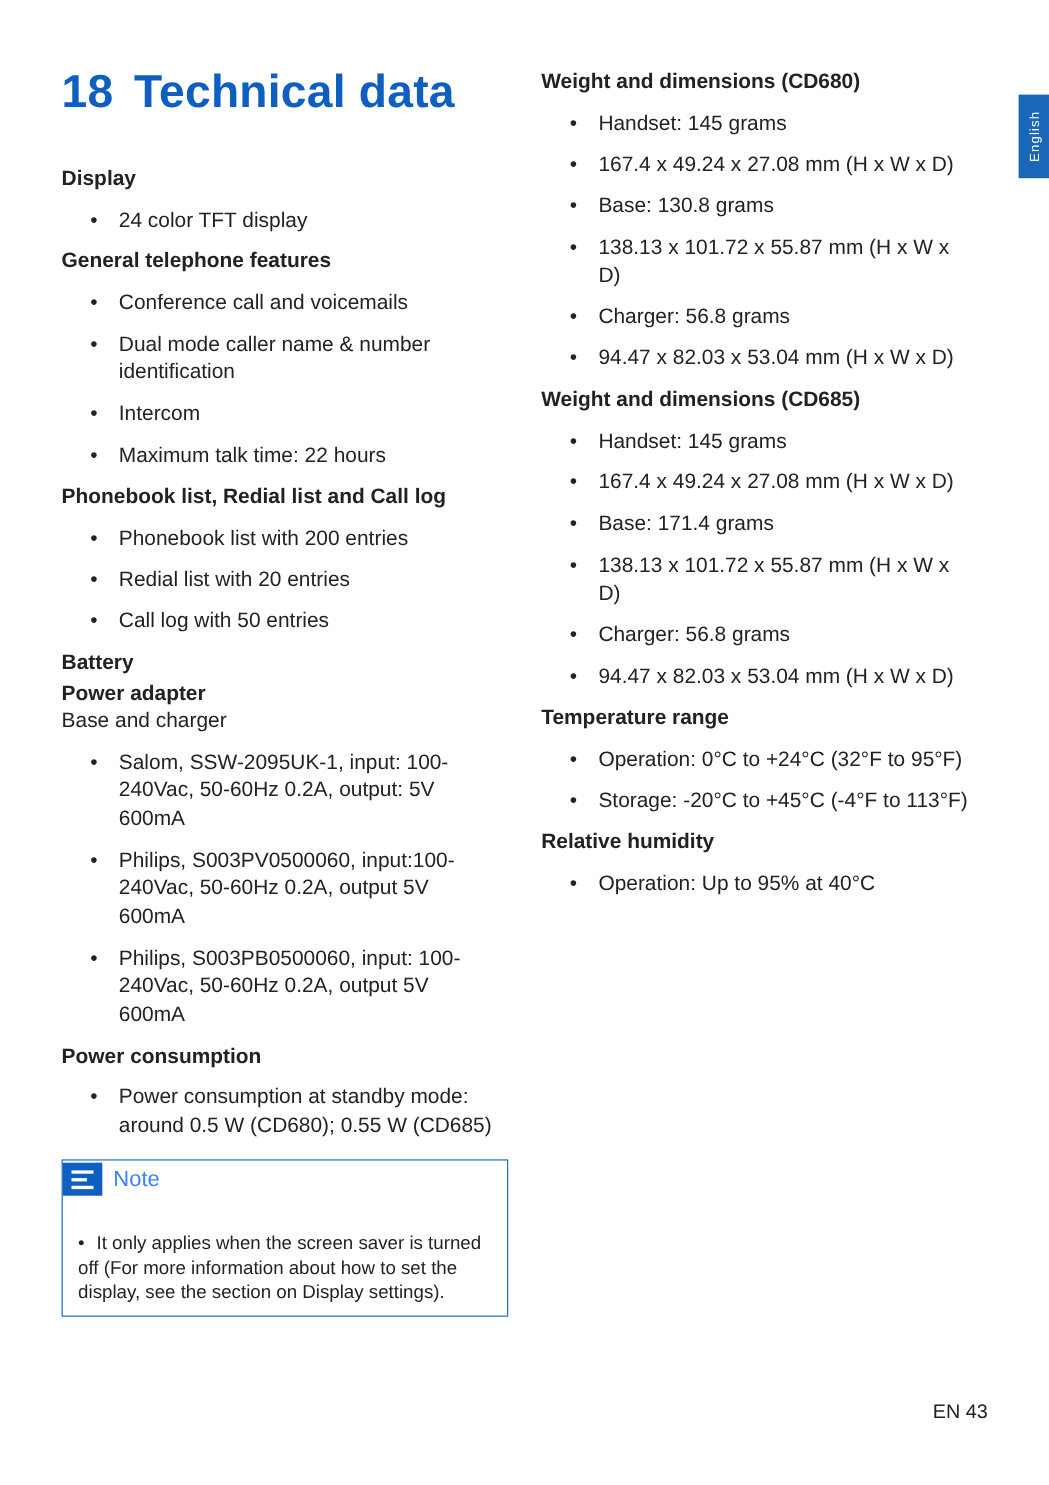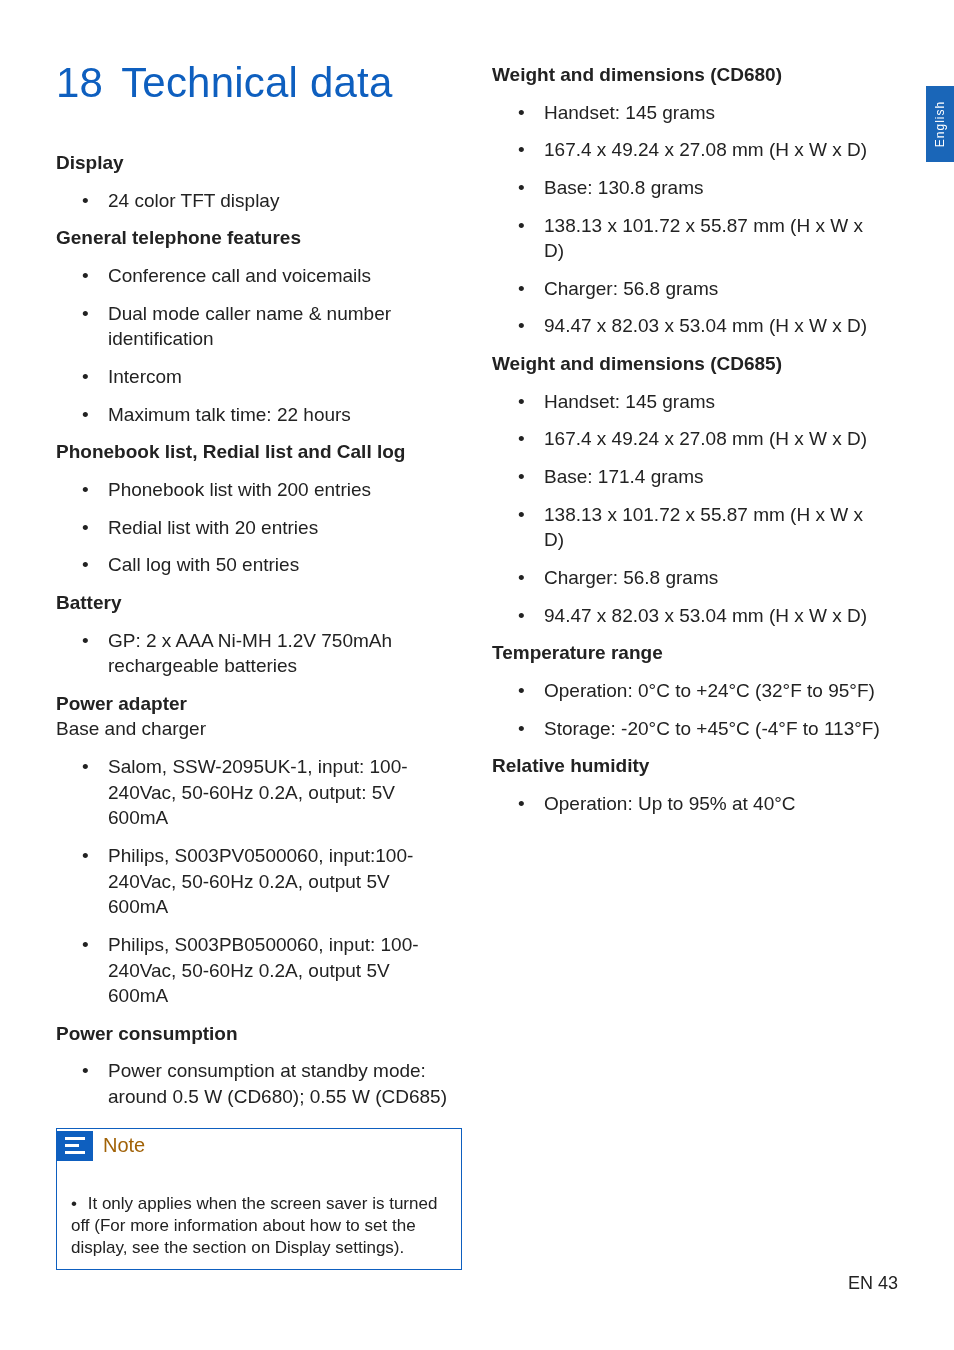--- a/index.html
+++ b/index.html
@@ -8,21 +8,21 @@
   background:#fff;
   font-family:"Gill Sans","Gill Sans MT","Trebuchet MS",Arial,sans-serif;
   color:#222; position:relative;
 }
 .page {
   padding:60px 56px 40px 56px;
   display:flex; gap:30px;
 }
 .col { flex:1; min-width:0; }
 h1.title {
-  color:#0e5fbf; font-weight:400;
+  color:#0e5fbf; font-weight:700;
   font-size:42px; line-height:1.1;
   margin-bottom:44px; letter-spacing:.2px;
 }
 h1.title .num { display:inline-block; min-width:54px; }
 .section-heading {
   font-size:19px; line-height:1.35;
   font-weight:700; color:#222;
   margin-top:2px;
 }
 .subline {
@@ -50,21 +50,21 @@
 .note-icon {
   width:36px; height:30px; background:#0e5fbf;
   display:flex; flex-direction:column; justify-content:center;
   gap:4px; padding:6px 8px;
 }
 .note-icon span {
   display:block; height:3px; background:#fff;
 }
 .note-icon span:nth-child(2){ width:70%; }
 .note-title {
-  color:#a16207; font-size:20px; font-weight:300;
+  color:#3b82f6; font-size:20px; font-weight:300;
 }
 .note-body {
   padding:6px 14px 10px 14px;
   font-size:17px; line-height:1.3; font-weight:300;margin-top:20px;
 }
 .note-body .dot { display:inline-block; width:12px; }
 
 .side-tab {
   position:absolute; right:0; top:86px;
   width:28px; height:76px; background:#1a66b8;
@@ -109,21 +109,20 @@
           <li>Maximum talk time: 22 hours</li>
         </ul>
         <div class="section-heading">Phonebook list, Redial list and Call log</div>
         <ul class="bullets">
           <li>Phonebook list with 200 entries</li>
           <li>Redial list with 20 entries</li>
           <li>Call log with 50 entries</li>
         </ul>
         <div class="section-heading">Battery</div>
         <ul class="bullets">
-          <li>GP: 2 x AAA Ni-MH 1.2V 750mAh rechargeable batteries</li>
         </ul>
         <div class="section-heading">Power adapter</div>
         <div class="subline">Base and charger</div>
         <ul class="bullets">
           <li>Salom, SSW-2095UK-1, input: 100-240Vac, 50-60Hz 0.2A, output: 5V 600mA</li>
           <li>Philips, S003PV0500060, input:100-240Vac, 50-60Hz 0.2A, output 5V 600mA</li>
           <li>Philips, S003PB0500060, input: 100-240Vac, 50-60Hz 0.2A, output 5V 600mA</li>
         </ul>
         <div class="section-heading">Power consumption</div>
         <ul class="bullets">

